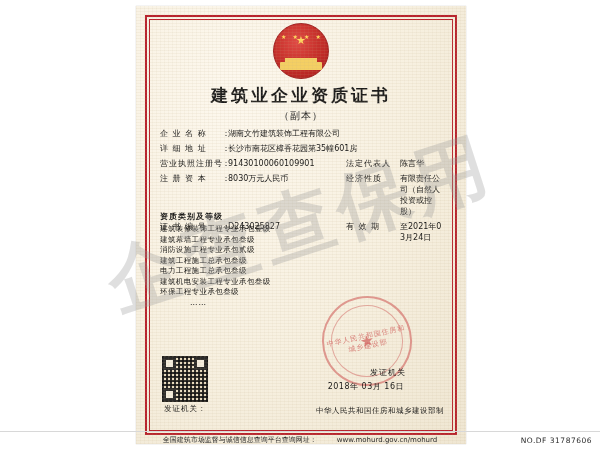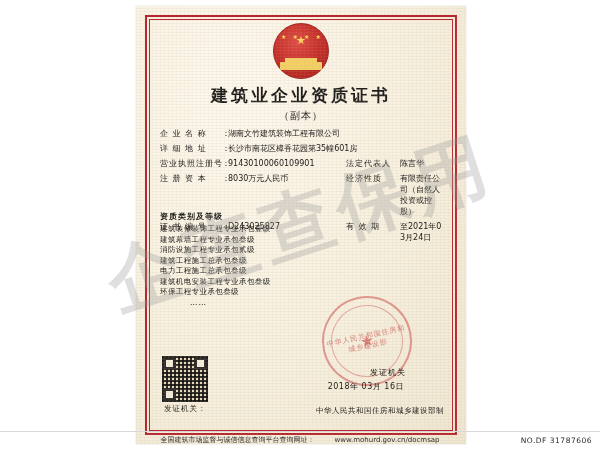--- a/index.html
+++ b/index.html
@@ -451,20 +451,20 @@
     <div class="issue-auth">发证机关</div>
     <div class="issue-date">2018年 03月 16日</div>
     <div class="issuer">中华人民共和国住房和城乡建设部制</div>
   </div>
 
   <div class="watermark">企查查保用</div>
 
   <div class="footer-sep"></div>
   <div class="footer">
     <span>全国建筑市场监督与诚信信息查询平台查询网址：</span>
-    <span>www.mohurd.gov.cn/docmsap</span>
+    <span>www.mohurd.gov.cn/mohurd</span>
     <span class="no">
       <span>NO.DF</span>
       <span>31787606</span>
     </span>
   </div>
 
 </div>
 
 </body></html>

